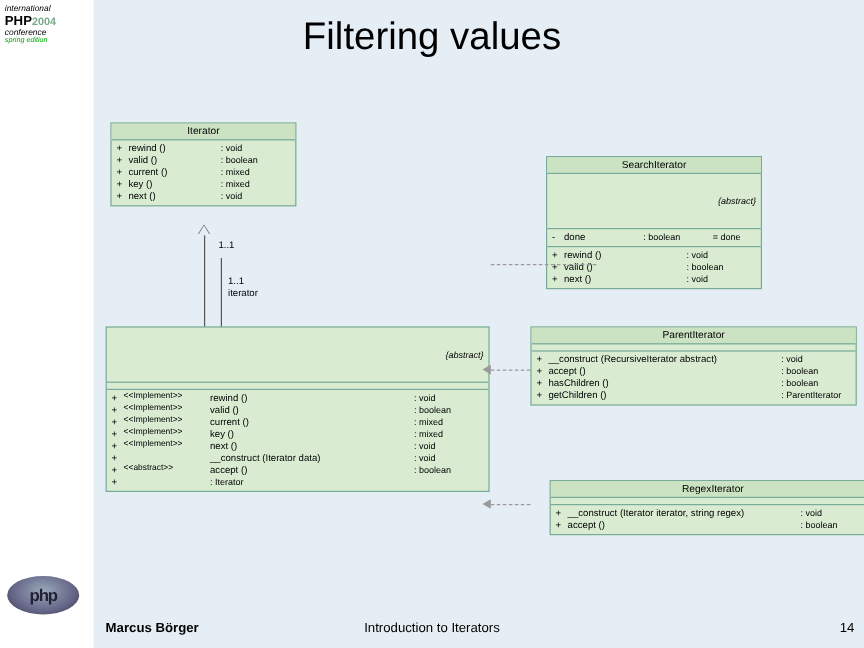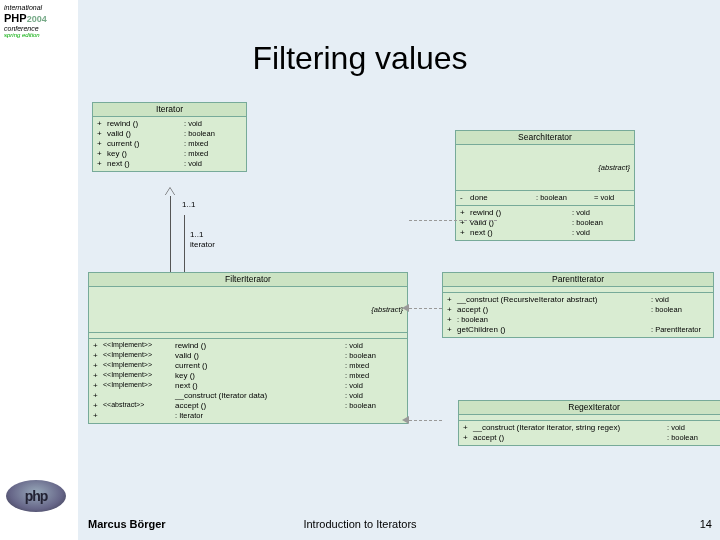--- a/index.html
+++ b/index.html
@@ -5,21 +5,21 @@
   * { box-sizing: border-box; margin: 0; padding: 0; }
   body { width: 720px; height: 540px; background: #e6eef5; font-family: Verdana, Arial, sans-serif; position: relative; overflow: hidden; }
   .left-bar { position: absolute; left: 0; top: 0; width: 78px; height: 540px; background: #fff; }
   .logo-top { position: absolute; left: 4px; top: 4px; font-size: 7px; line-height: 1.1; color: #000; }
   .logo-top .intl { font-style: italic; }
   .logo-top .php { font-weight: bold; font-size: 11px; }
   .logo-top .php .c2004 { color: #7a8; font-size: 9px; }
   .logo-top .conf { font-style: italic; }
   .logo-top .se { color: #0a0; font-style: italic; font-size: 6px; }
   .logo-bot { position: absolute; left: 6px; bottom: 28px; width: 60px; height: 32px; border-radius: 50%; background: radial-gradient(ellipse at 50% 40%, #9ab 0%, #668 60%, #334 100%); display:flex; align-items:center; justify-content:center; color:#223; font-weight:bold; font-size:14px; letter-spacing:-1px; }
-  .title { position: absolute; top: 12px; left: 0; width: 720px; text-align: center; font-size: 32px; font-family: Verdana, sans-serif; margin-top: 28px; }
+  .title { position: absolute; top: 12px; left: 0; width: 720px; text-align: center; font-size: 32px; font-family: Verdana, sans-serif; }
   .footer { position: absolute; bottom: 4px; left: 0; width: 720px; height: 18px; font-size: 11px; }
   .footer .author { position: absolute; left: 88px; font-weight: bold; }
   .footer .ftitle { position: absolute; left: 0; width: 720px; text-align: center; }
   .footer .page { position: absolute; right: 8px; }
 
   .uml { position: absolute; background: #d9ecd2; border: 1px solid #7a9; font-size: 8px; line-height: 1.25; }
   .uml .hdr  { background: #cce3c3; border-bottom: 1px solid #7a9; text-align: center; padding: 1px 2px; font-size: 8.5px; }
   .uml .subhdr { border-bottom: 1px solid #7a9; text-align: right; padding: 18px 4px; font-style: italic; font-size: 7.5px; }
   .uml .sect { border-bottom: 1px solid #7a9; padding: 2px 4px; }
   .uml .sect:last-child { border-bottom: none; }
@@ -88,21 +88,21 @@
 </div>
 
 <div class="uml" style="left:455px; top:130px; width:180px;">
   <div class="hdr">SearchIterator</div>
   <div class="subhdr">{abstract}</div>
   <div class="sect" id="search-attrs">
       <div class="row">
         <span class="vis">-</span>
         <span class="nm">done</span>
         <span class="ty">: boolean</span>
-        <span class="df">= void</span>
+        <span class="df">= done</span>
       </div>
     </div>
   <div class="sect" id="search-methods">
       <div class="row">
         <span class="vis">+</span>
         <span class="nm">rewind ()</span>
         <span class="ty">: void</span>
       </div>
       <div class="row">
         <span class="vis">+</span>
@@ -111,21 +111,20 @@
       </div>
       <div class="row">
         <span class="vis">+</span>
         <span class="nm">next ()</span>
         <span class="ty">: void</span>
       </div>
     </div>
 </div>
 
 <div class="uml" style="left:88px; top:272px; width:320px;">
-  <div class="hdr">FilterIterator</div>
   <div class="subhdr">{abstract}</div>
   <div class="sect" style="height:6px;"></div>
   <div class="sect" id="filter-methods">
       <div class="row">
         <span class="vis">+</span>
         <span class="st">&lt;&lt;Implement&gt;&gt;</span>
         <span class="nm">rewind ()</span>
         <span class="ty">: void</span>
       </div>
       <div class="row">
@@ -181,20 +180,21 @@
         <span class="nm">__construct (RecursiveIterator abstract)</span>
         <span class="ty">: void</span>
       </div>
       <div class="row">
         <span class="vis">+</span>
         <span class="nm">accept ()</span>
         <span class="ty">: boolean</span>
       </div>
       <div class="row">
         <span class="vis">+</span>
+        <span class="nm">hasChildren ()</span>
         <span class="ty">: boolean</span>
       </div>
       <div class="row">
         <span class="vis">+</span>
         <span class="nm">getChildren ()</span>
         <span class="ty">: ParentIterator</span>
       </div>
     </div>
 </div>
 

